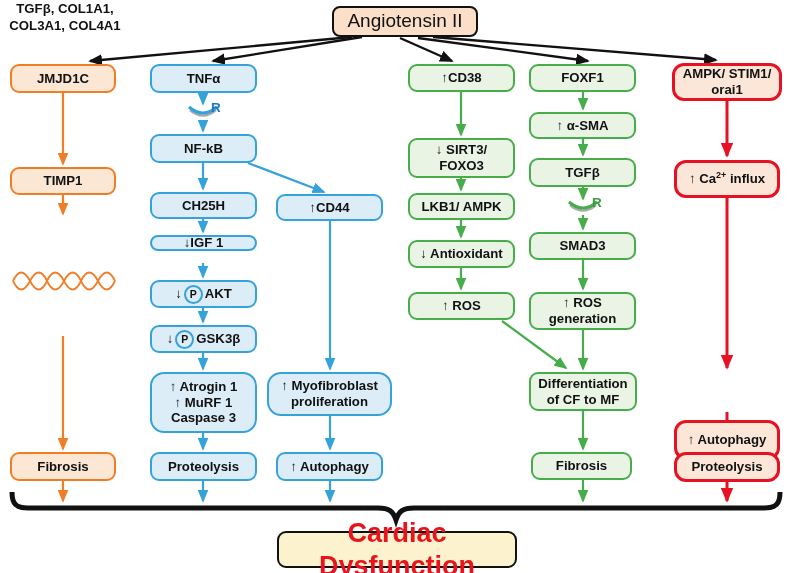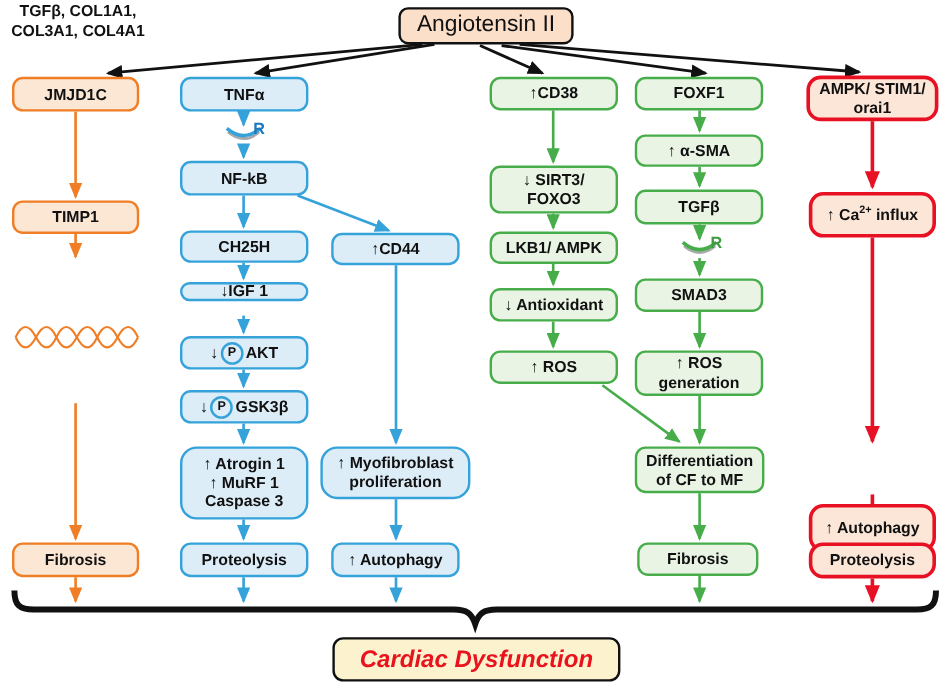--- a/index.html
+++ b/index.html
@@ -8,21 +8,21 @@
   #overlay{position:absolute;left:0;top:0;z-index:0;}
   .box{position:absolute;z-index:1;display:flex;align-items:center;justify-content:center;
        text-align:center;font-weight:bold;font-size:13.2px;color:#111;
        border-radius:9px;line-height:1.2;box-sizing:border-box;padding:2px 4px;}
   .box span{white-space:pre-line;}
   .orange{background:#FCE7D5;border:2.5px solid #F07E26;}
   .blue{background:#DCEDF8;border:2.5px solid #35A2DA;}
   .green{background:#E9F4E4;border:2.5px solid #47AD4B;}
   .red{background:#FCE6D8;border:3px solid #E81123;border-radius:12px;}
   .banner{background:#FBDFC9;border:2.5px solid #111;font-weight:normal;font-size:19px;border-radius:8px;}
-  .footerbox{background:#FCF3CE;border:2.5px solid #111;color:#E8131D;font-size:20px;border-radius:9px;font-style:italic;}
+  .footerbox{background:#FCF3CE;border:2.5px solid #111;color:#E8131D;font-size:27px;border-radius:9px;}
   .bigr{border-radius:14px;}
   .genes{position:absolute;left:0;top:299;width:130px;z-index:1;text-align:center;
          font-weight:bold;font-size:13.2px;color:#111;line-height:1.3;white-space:pre-line;}
   .rlabel{position:absolute;z-index:2;font-weight:bold;font-size:13.5px;}
   .rblue{color:#1E78C0;left:211px;top:100px;}
   .rgreen{color:#3E9B42;left:592px;top:195px;}
   .prow{display:flex;align-items:center;justify-content:center;gap:2px;}
   .pcircle{display:inline-flex;align-items:center;justify-content:center;flex:none;
            width:15px;height:15px;border:2.2px solid #35A2DA;border-radius:50%;
            font-size:10.5px;line-height:1;}

